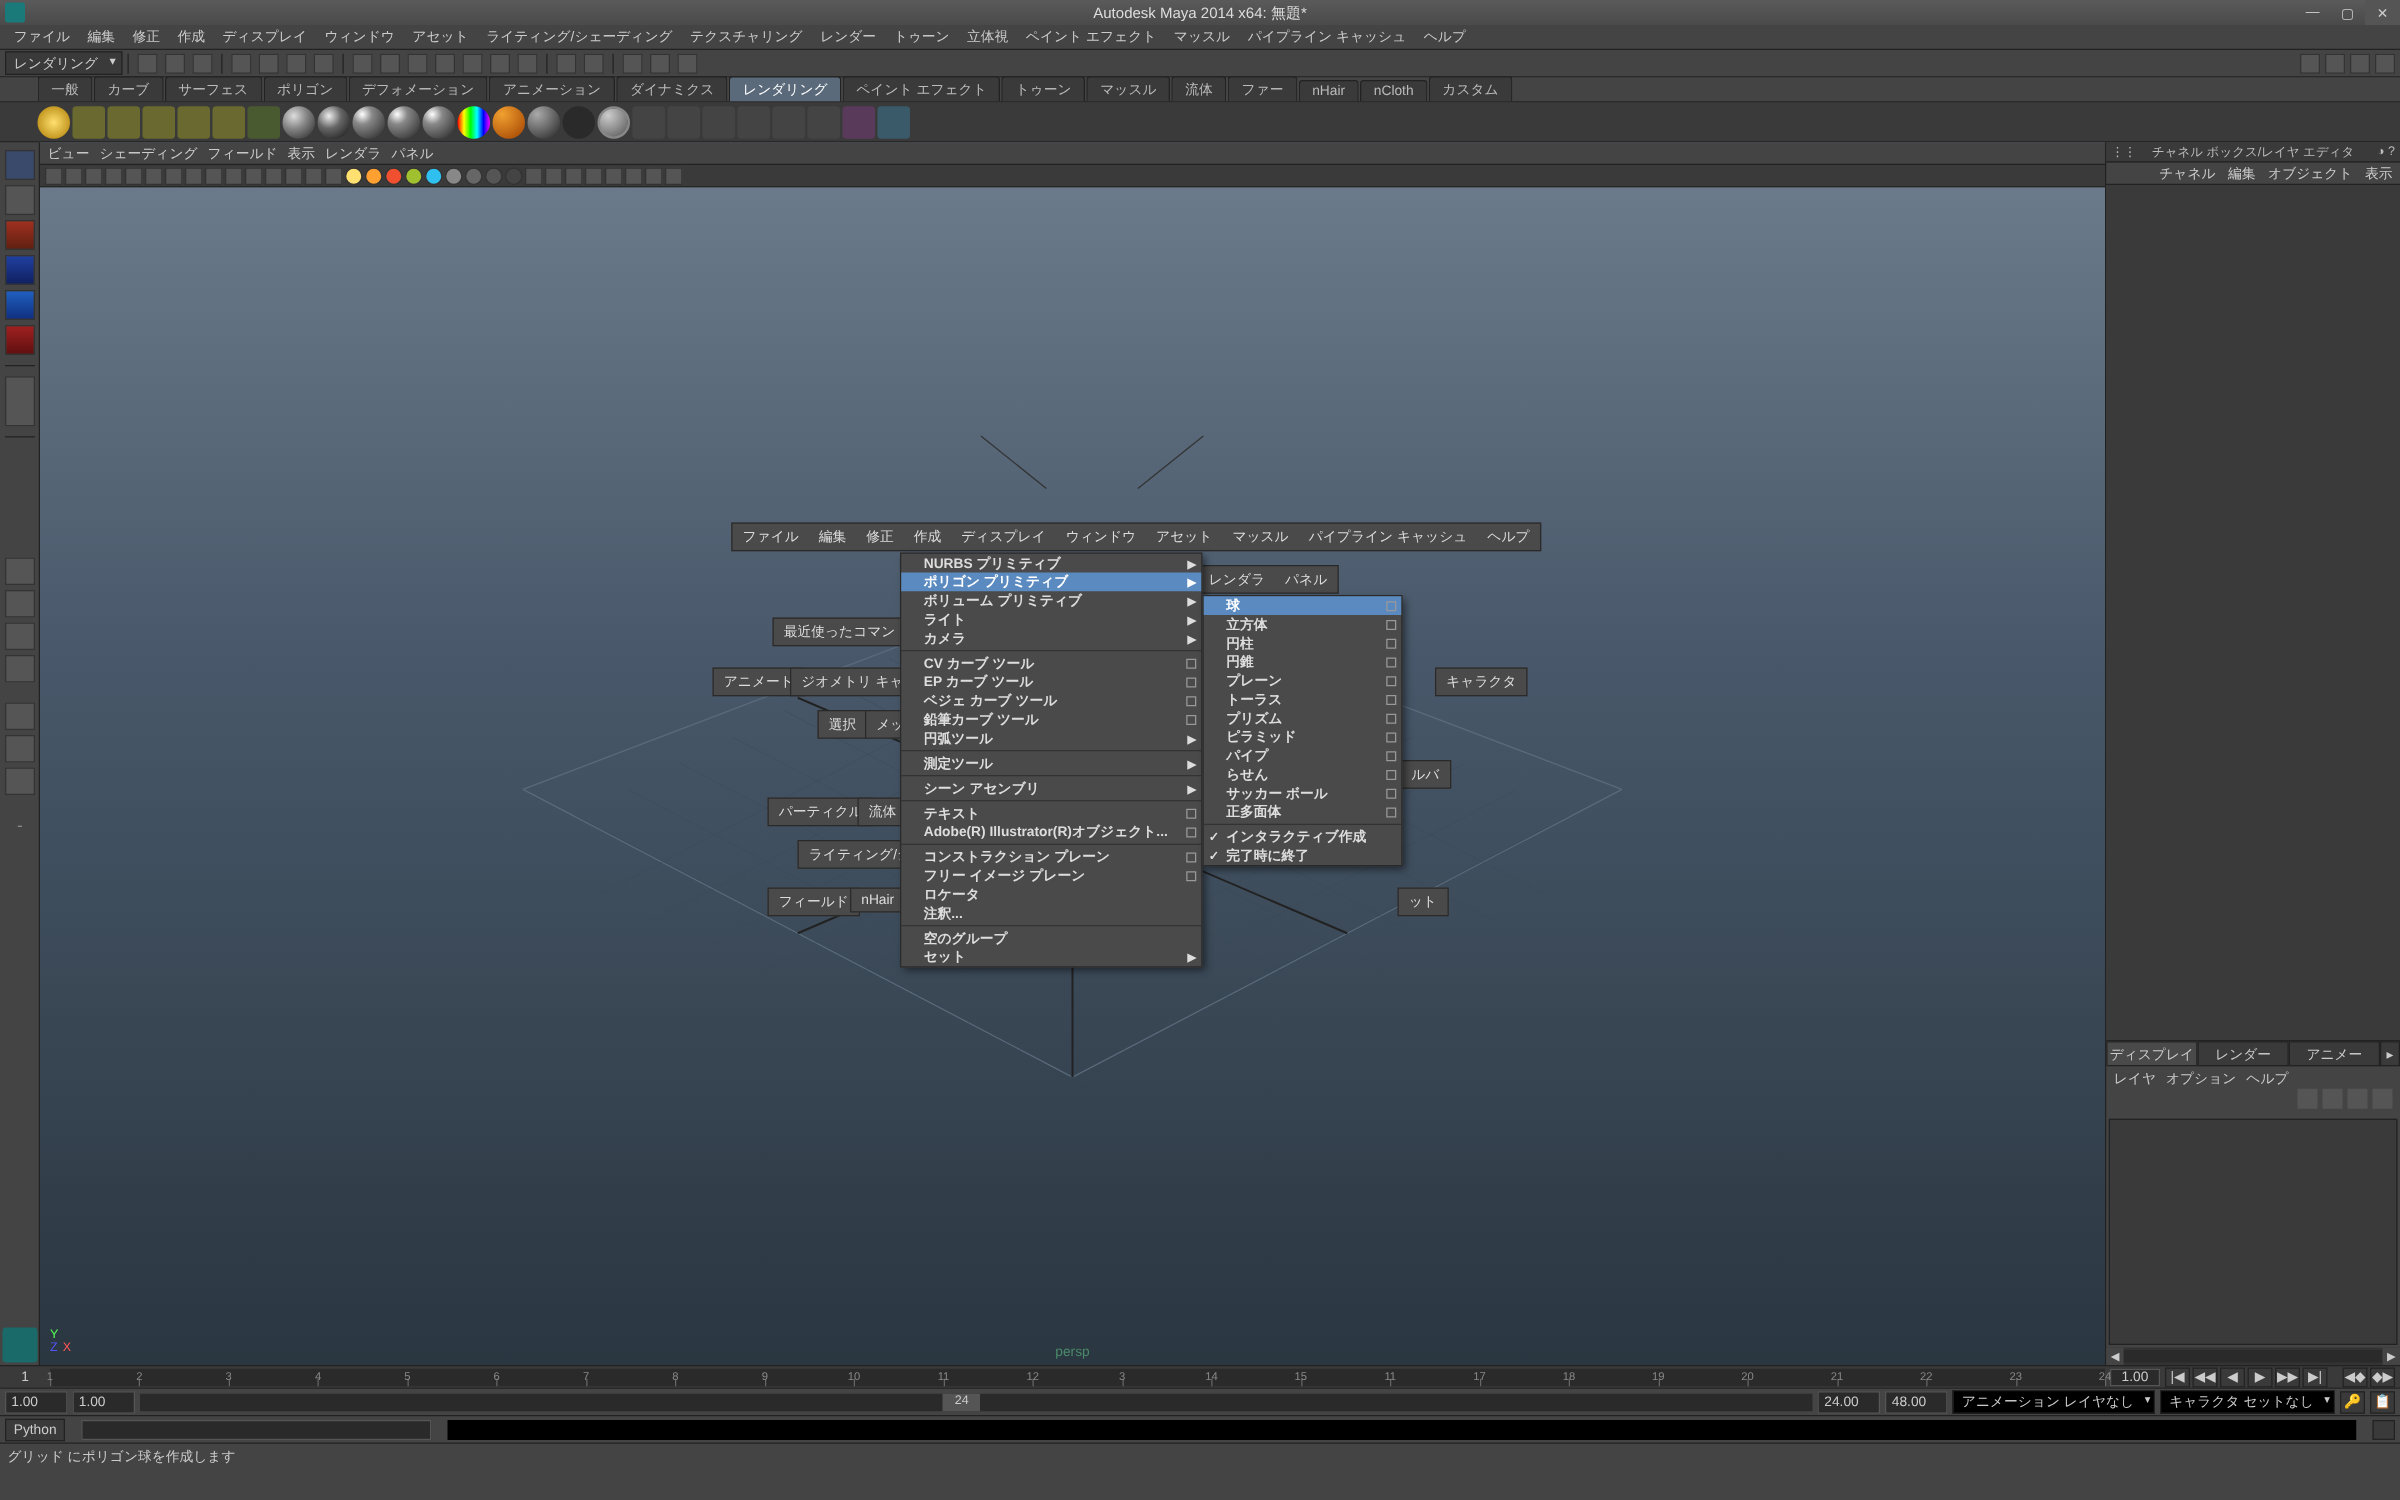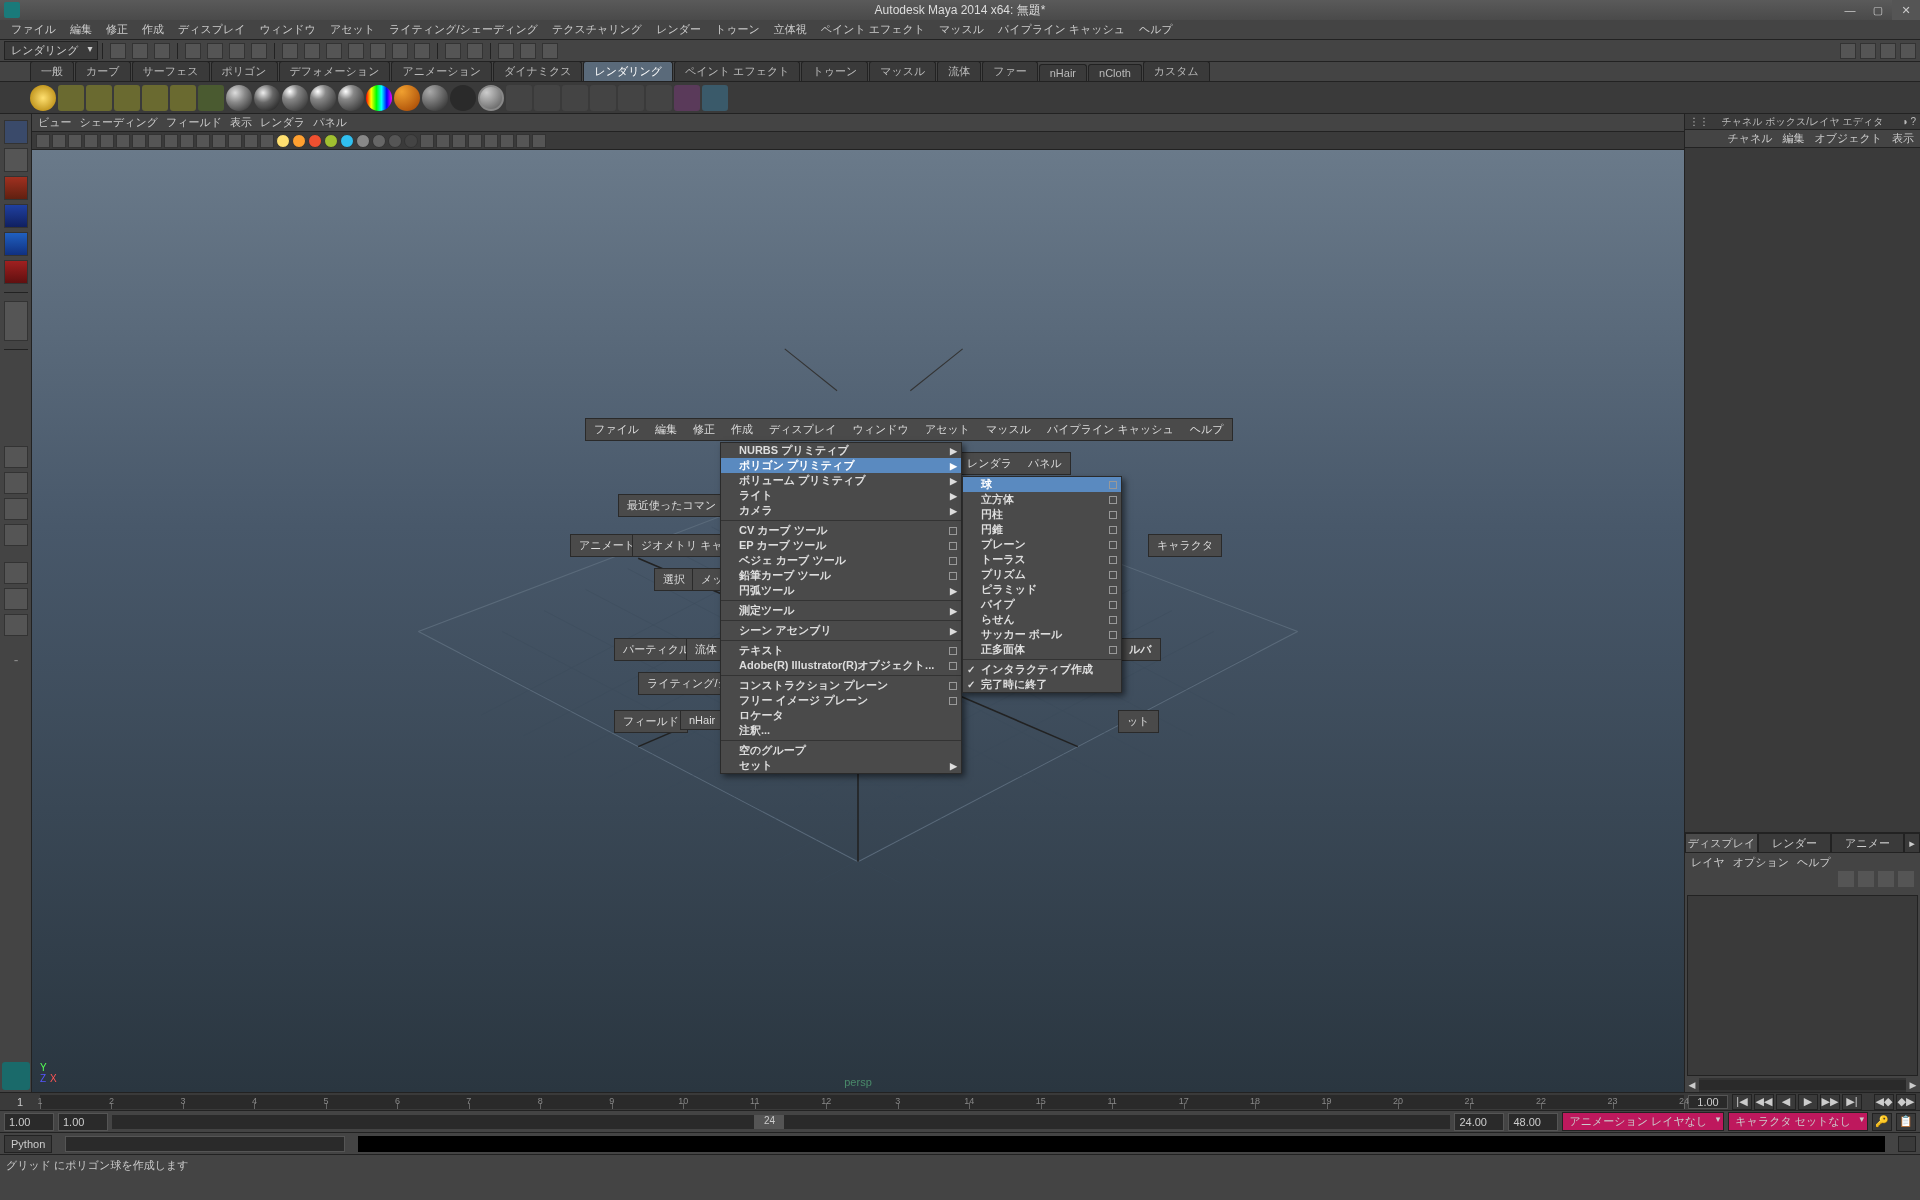--- a/index.html
+++ b/index.html
@@ -113,21 +113,21 @@
 
 
 .status-bar { height: 22px; background: #444; display: flex; align-items: center; border-top: 1px solid #222; padding: 0 6px; }
 .status-bar .msg { color: #ccc; font-size: 11px; }
 
 
 .range-extra { height: 22px; background:#444; border-top:1px solid #222; display:flex; align-items:center; padding:0 4px; gap:4px; }
 .range-extra .rs-field { width: 50px; height: 18px; background: #2a2a2a; border: 1px solid #555; color: #ccc; font-size: 11px; padding: 0 4px; display: flex; align-items: center; }
 .range-extra .rs-track { flex:1; height:14px; background:#2a2a2a; position:relative; }
 .range-extra .rs-handle { position:absolute; left:48%; width:30px; height:14px; background:#555; text-align:center; color:#ccc; font-size:10px; }
-.range-extra .combo2 { background:#be185d; border:1px solid #222; padding:1px 16px 1px 6px; color:#ccc; font-size:11px; position:relative; }
+.range-extra .combo2 { background:#000000; border:1px solid #222; padding:1px 16px 1px 6px; color:#ccc; font-size:11px; position:relative; }
 .range-extra .combo2::after { content:"▾"; position:absolute; right:3px; top:1px; font-size:9px; }
 </style>
 </head>
 <body>
 
 <div class="title-bar">
   <div class="app-icon"></div>
   <div class="title-text">Autodesk Maya 2014 x64:  無題*</div>
   <div class="win-btns">
     <div>—</div>
@@ -414,21 +414,21 @@
     </div>
 </div>
 <div class="hotbox-single" style="left:618px; top:494px;">最近使ったコマンド</div>
 <div class="hotbox-single" style="left:570px; top:534px;">アニメート</div>
 <div class="hotbox-single" style="left:632px; top:534px;">ジオメトリ キャッシ</div>
 <div class="hotbox-single" style="left:1148px; top:534px;">キャラクタ</div>
 <div class="hotbox-single" style="left:654px; top:568px;">選択</div>
 <div class="hotbox-single" style="left:692px; top:568px;">メッシ</div>
 <div class="hotbox-single" style="left:614px; top:638px;">パーティクル</div>
 <div class="hotbox-single" style="left:686px; top:638px;">流体</div>
-<div class="hotbox-single" style="left:1120px; top:638px;font-weight:bold;">ルバ</div>
+<div class="hotbox-single" style="left:1120px; top:608px;">ルバ</div>
 <div class="hotbox-single" style="left:638px; top:672px;">ライティング/シェ</div>
 <div class="hotbox-single" style="left:614px; top:710px;">フィールド</div>
 <div class="hotbox-single" style="left:680px; top:710px;">nHair</div>
 <div class="hotbox-single" style="left:1118px; top:710px;">ット</div>
 
 <div class="hotbox-row" style="position:absolute; left:958px; top:452px;">
   <div class="hb-item">レンダラ</div>
   <div class="hb-item">パネル</div>
 </div>
 

